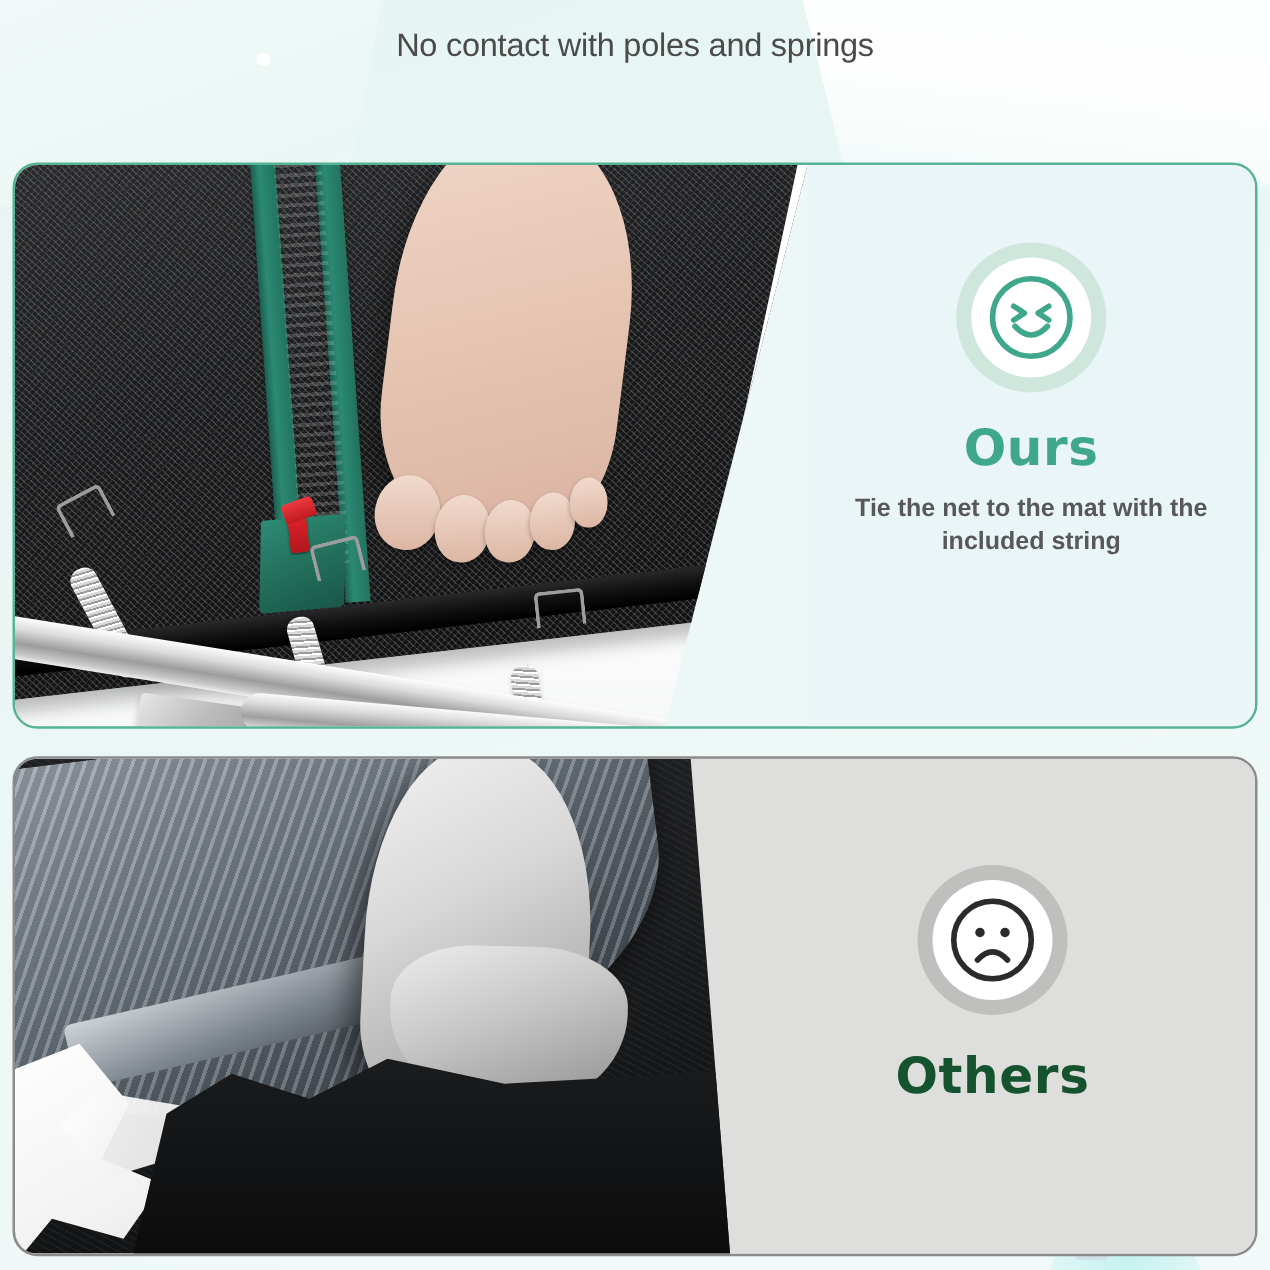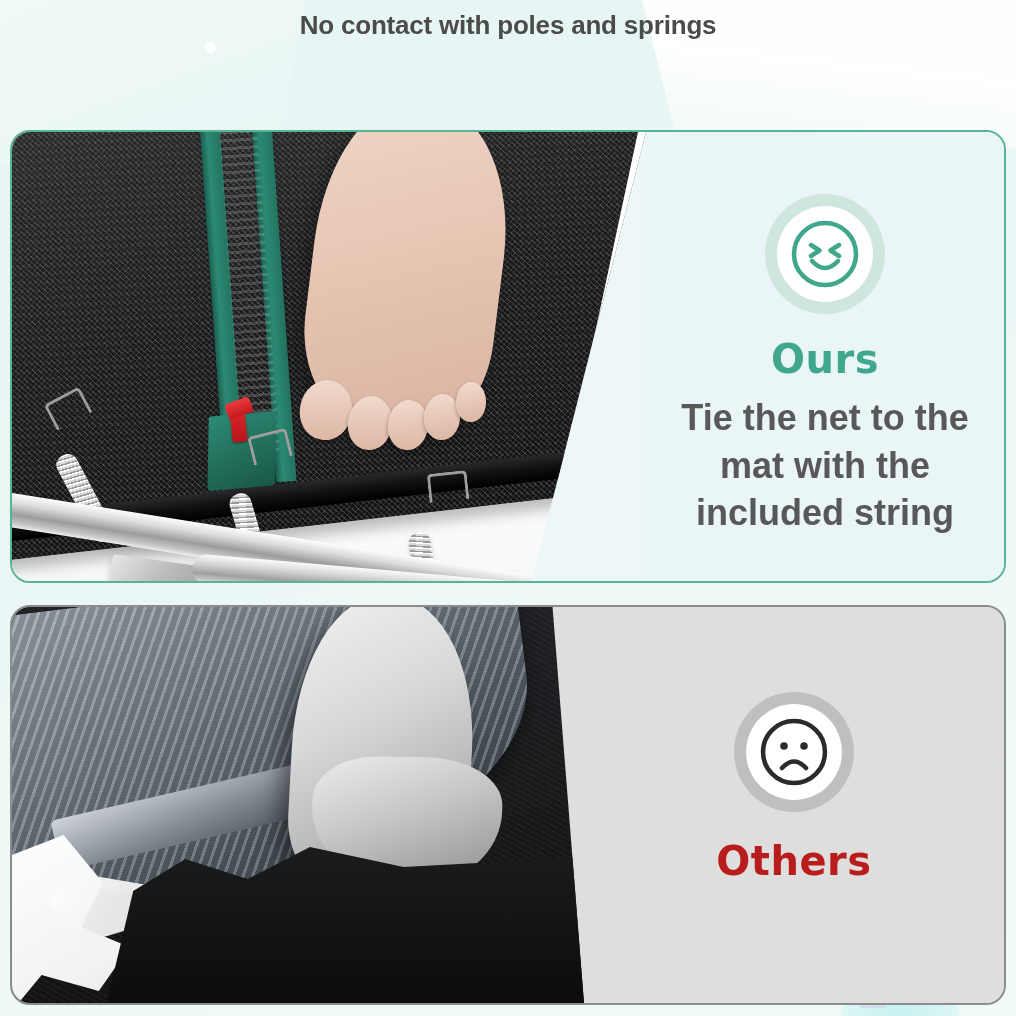--- a/index.html
+++ b/index.html
@@ -86,25 +86,25 @@
     margin: 0;
     padding-top: 21px;
     font-family: "DejaVu Sans", sans-serif;
     font-size: 45px;
     font-weight: bold;
     letter-spacing: .5px;
     color: #3fa78b;
     line-height: 1.1;
   }
   #subtitle {
-    margin: 0;
+    margin: 11px;
     padding-top: 10px;
     font-family: "Liberation Sans", sans-serif;
     font-size: 26px;
-    font-weight: bold;
+    font-weight: normal;
     color: #4b4b4b;
     letter-spacing: -0.2px;
   }
 
   
   .card {
     position: absolute;
     left: 10px;
     width: 996px;
     border-radius: 20px;
@@ -444,29 +444,29 @@
     letter-spacing: .5px;
   }
   #label-ours {
     padding-top: 22px;
     font-size: 40px;
     color: #3fa78b;
   }
   #label-others {
     padding-top: 26px;
     font-size: 40px;
-    color: #b91c1c;
+    color: #14532d;
   }
   #desc-ours {
     margin: 0;
     padding-top: 12px;
     width: 300px;
     text-align: center;
     font-family: "Liberation Sans", sans-serif;
-    font-size: 36px;
+    font-size: 20px;
     font-weight: bold;
     line-height: 1.32;
     color: #585858;
   }
 </style>
 </head>
 <body>
 
 <div id="page">
   <div class="bg-wedge-tl"></div>

